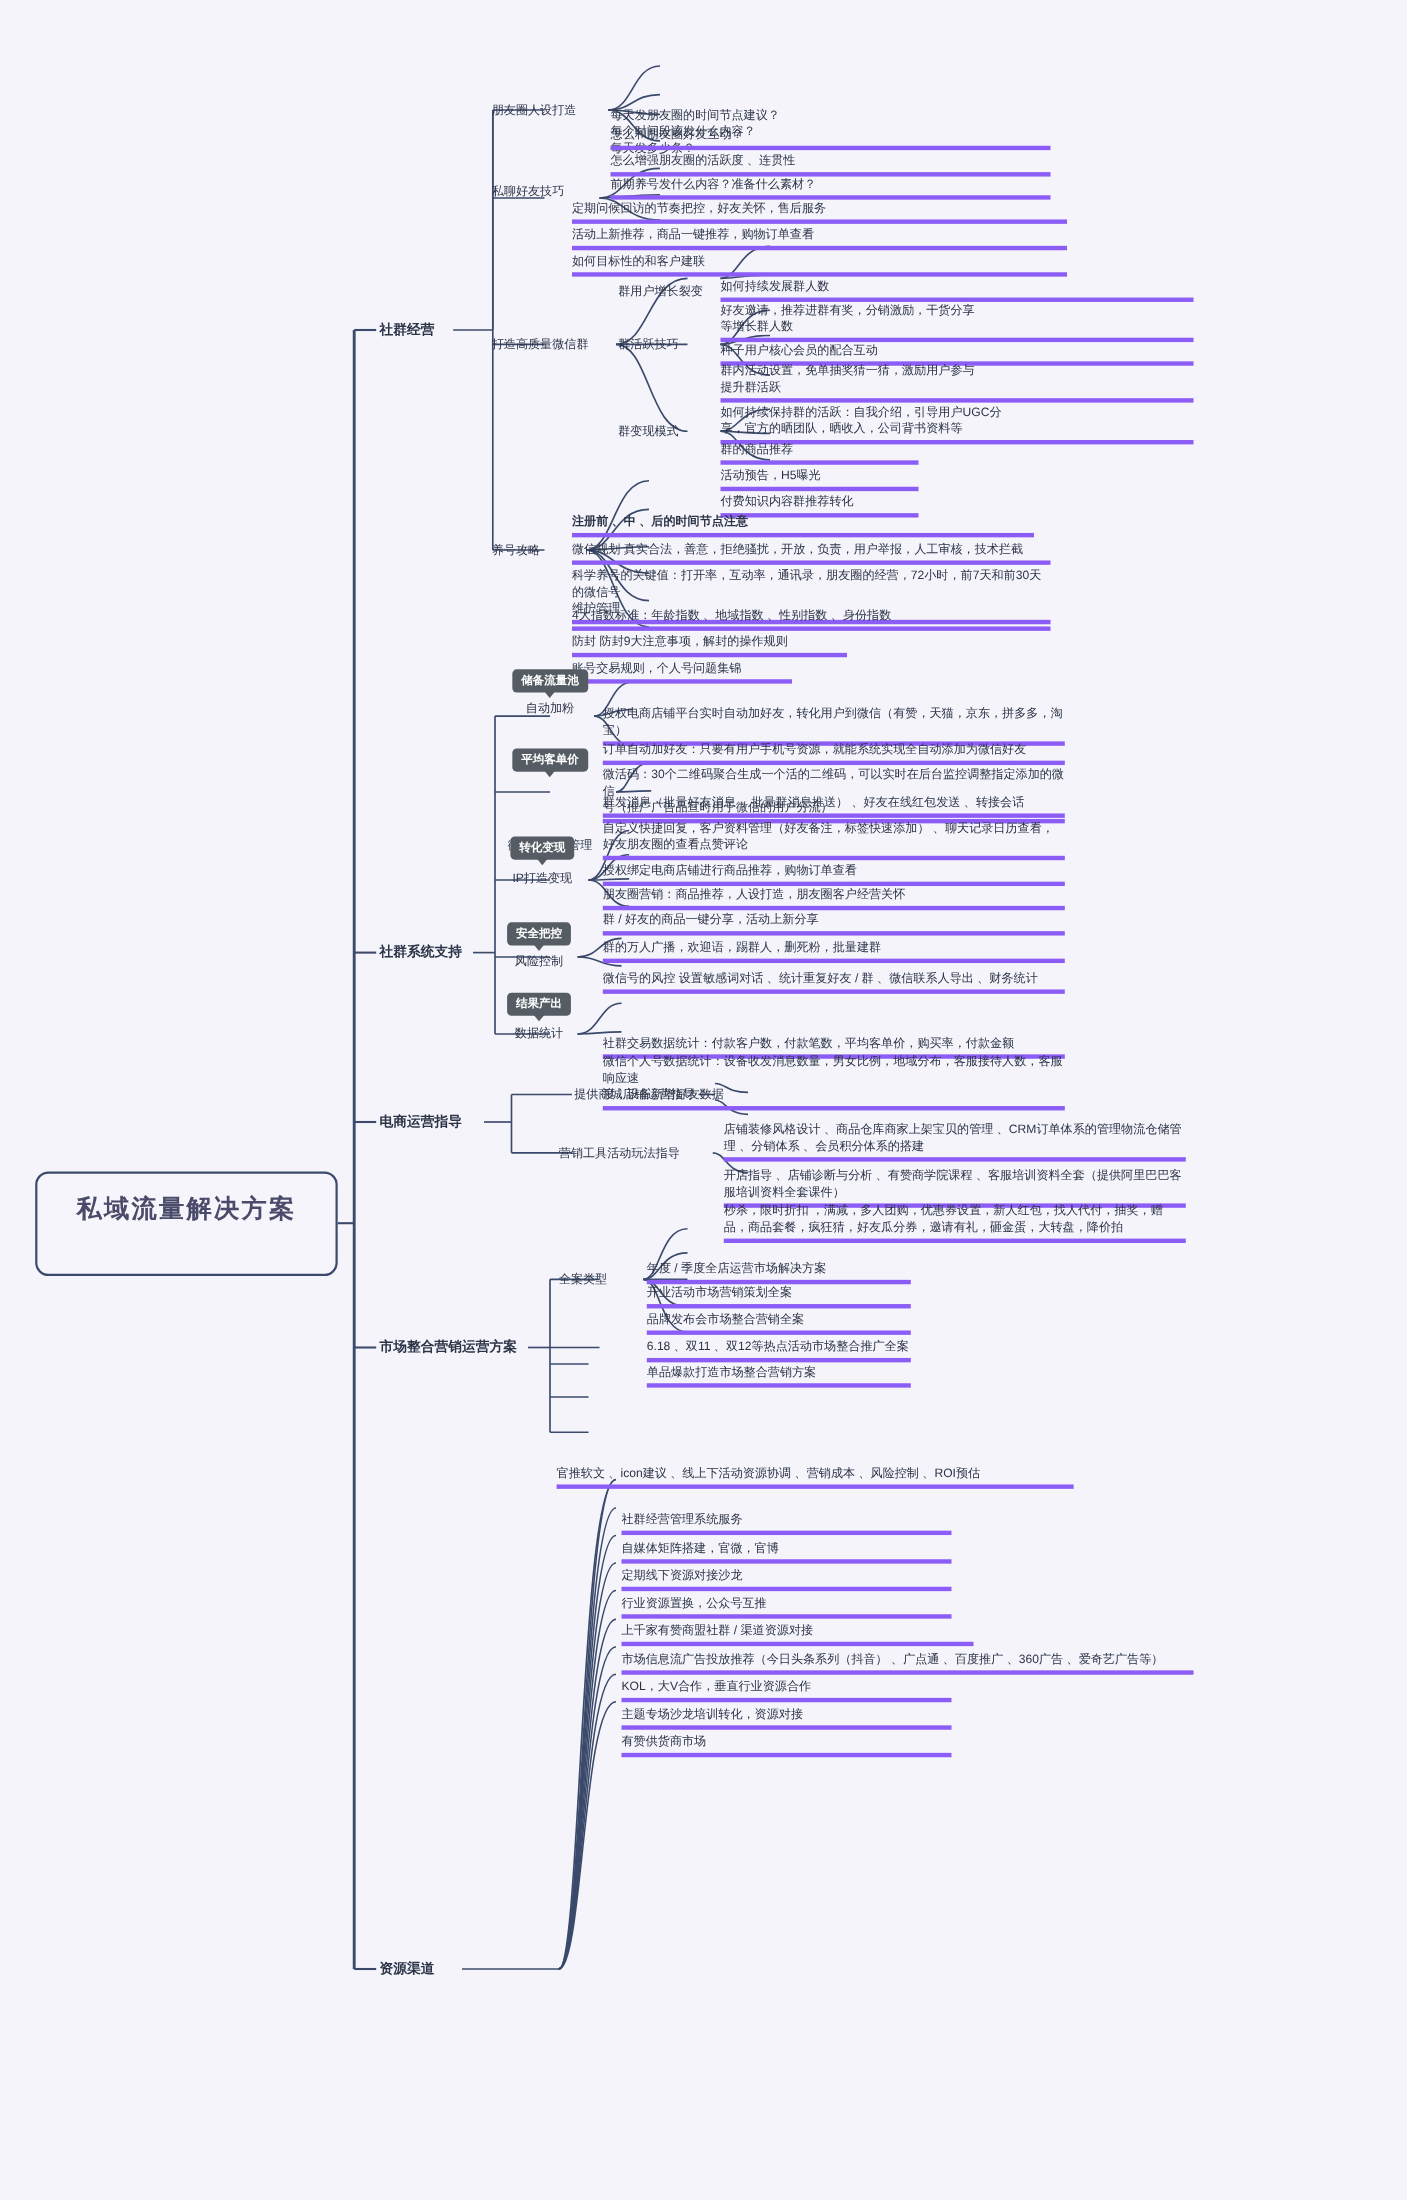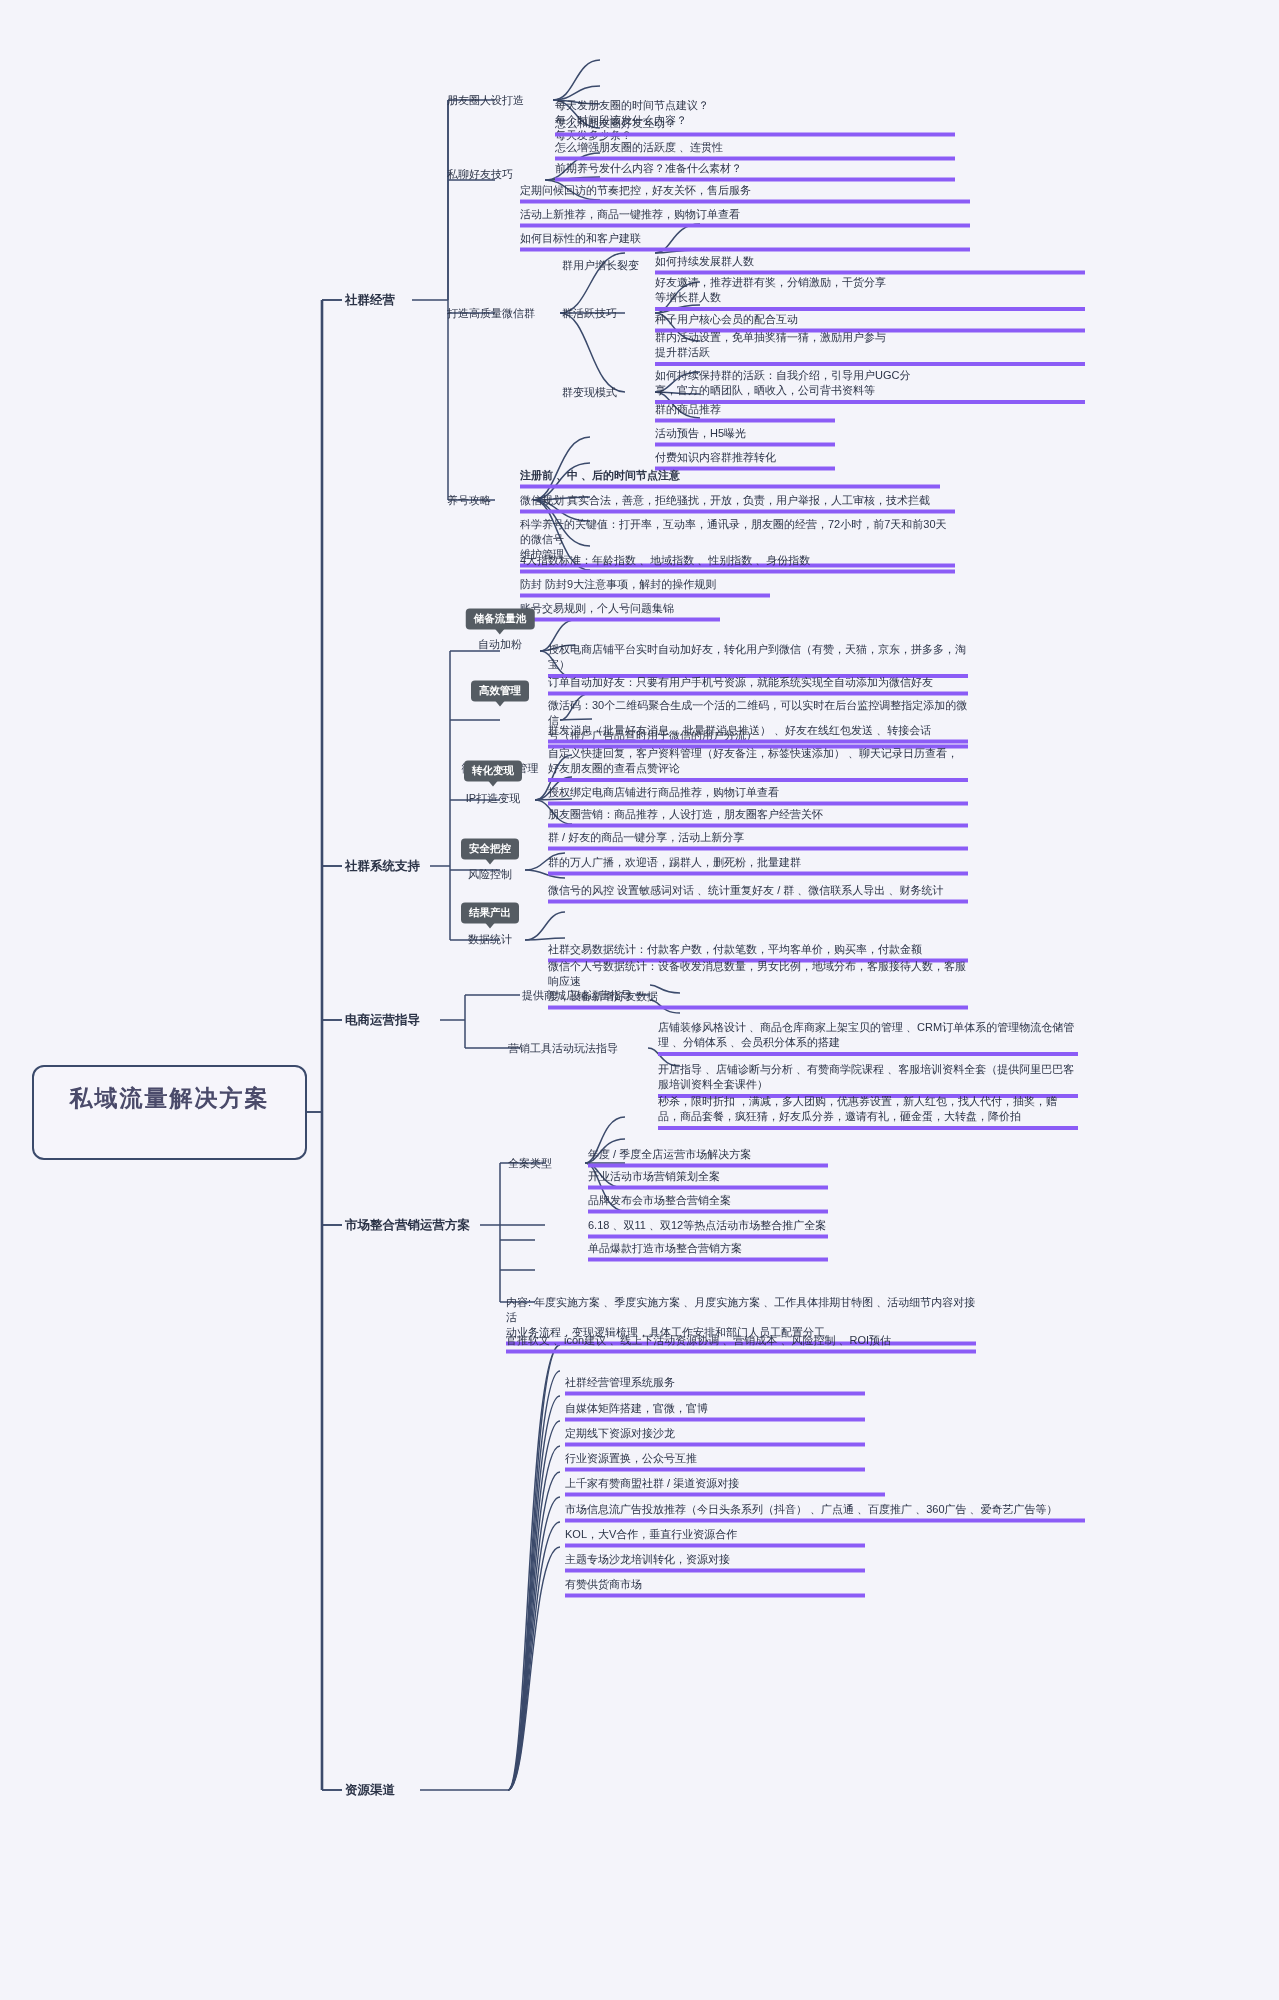--- a/index.html
+++ b/index.html
@@ -248,21 +248,21 @@
 
   <div class="l1" style="left:345px;top:866px;">社群系统支持</div>
 
   <div class="tag" style="left:500px;top:619px;">储备流量池</div>
   <div class="tag-sub" style="left:500px;top:644px;">自动加粉</div>
   <div class="leaf ul" style="left:548px;top:620px;width:420px;">授权电商店铺平台实时自动加好友，转化用户到微信（有赞，天猫，京东，拼多多，淘宝）</div>
   <div class="leaf ul" style="left:548px;top:645px;width:420px;">订单自动加好友：只要有用户手机号资源，就能系统实现全自动添加为微信好友</div>
   <div class="leaf ul" style="left:548px;top:683px;width:420px;white-space:pre-line;">微活码：30个二维码聚合生成一个活的二维码，可以实时在后台监控调整指定添加的微信
 号（推广广告品宣时用于微信的用户分流）</div>
 
-  <div class="tag" style="left:500px;top:691px;">高效管理</div>
+  <div class="tag" style="left:500px;top:691px;">平均客单价</div>
   <div class="tag-sub" style="left:500px;top:736px;margin-top:32px;">微信一对多管理</div>
   <div class="leaf ul" style="left:548px;top:693px;width:420px;">群发消息（批量好友消息 、批量群消息推送） 、好友在线红包发送 、转接会话</div>
   <div class="leaf ul" style="left:548px;top:724px;width:420px;white-space:pre-line;">自定义快捷回复，客户资料管理（好友备注，标签快速添加） 、聊天记录日历查看，
 好友朋友圈的查看点赞评论</div>
 
   <div class="tag" style="left:493px;top:771px;">转化变现</div>
   <div class="tag-sub" style="left:493px;top:798px;">IP打造变现</div>
   <div class="leaf ul" style="left:548px;top:755px;width:420px;">授权绑定电商店铺进行商品推荐，购物订单查看</div>
   <div class="leaf ul" style="left:548px;top:777px;width:420px;">朋友圈营销：商品推荐，人设打造，朋友圈客户经营关怀</div>
   <div class="leaf ul" style="left:548px;top:800px;width:420px;">群 / 好友的商品一键分享，活动上新分享</div>
@@ -289,22 +289,20 @@
 品，商品套餐，疯狂猜，好友瓜分券，邀请有礼，砸金蛋，大转盘，降价拍</div>
 
   <div class="l1" style="left:345px;top:1225px;">市场整合营销运营方案</div>
   <div class="l2" style="left:508px;top:1163px;">全案类型</div>
   <div class="leaf ul" style="left:588px;top:1117px;width:240px;">年度 / 季度全店运营市场解决方案</div>
   <div class="leaf ul" style="left:588px;top:1139px;width:240px;">开业活动市场营销策划全案</div>
   <div class="leaf ul" style="left:588px;top:1163px;width:240px;">品牌发布会市场整合营销全案</div>
   <div class="leaf ul" style="left:588px;top:1188px;width:240px;">6.18 、双11 、双12等热点活动市场整合推广全案</div>
   <div class="leaf ul" style="left:588px;top:1211px;width:240px;">单品爆款打造市场整合营销方案</div>
 
-  <div class="leaf ul" style="left:506px;top:1280px;width:470px;white-space:pre-line;">内容: 年度实施方案 、季度实施方案 、月度实施方案 、工作具体排期甘特图 、活动细节内容对接活
-动业务流程，变现逻辑梳理，具体工作安排和部门人员工配置分工</div>
   <div class="leaf ul" style="left:506px;top:1303px;width:470px;">官推软文 、icon建议 、线上下活动资源协调 、营销成本 、风险控制 、ROI预估</div>
 
   <div class="l1" style="left:345px;top:1790px;">资源渠道</div>
   <div class="leaf ul" style="left:565px;top:1345px;width:300px;">社群经营管理系统服务</div>
   <div class="leaf ul" style="left:565px;top:1371px;width:300px;">自媒体矩阵搭建，官微，官博</div>
   <div class="leaf ul" style="left:565px;top:1396px;width:300px;">定期线下资源对接沙龙</div>
   <div class="leaf ul" style="left:565px;top:1421px;width:300px;">行业资源置换，公众号互推</div>
   <div class="leaf ul" style="left:565px;top:1446px;width:320px;">上千家有赞商盟社群 / 渠道资源对接</div>
   <div class="leaf ul" style="left:565px;top:1472px;width:520px;">市场信息流广告投放推荐（今日头条系列（抖音） 、广点通 、百度推广 、360广告 、爱奇艺广告等）</div>
   <div class="leaf ul" style="left:565px;top:1497px;width:300px;">KOL，大V合作，垂直行业资源合作</div>

